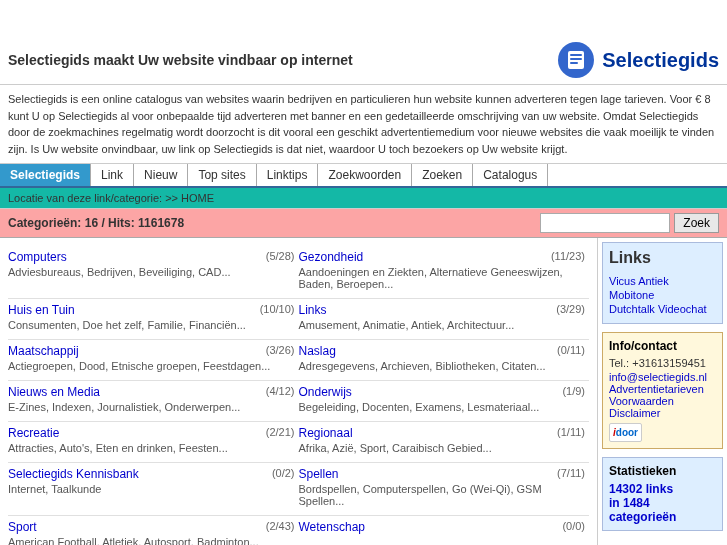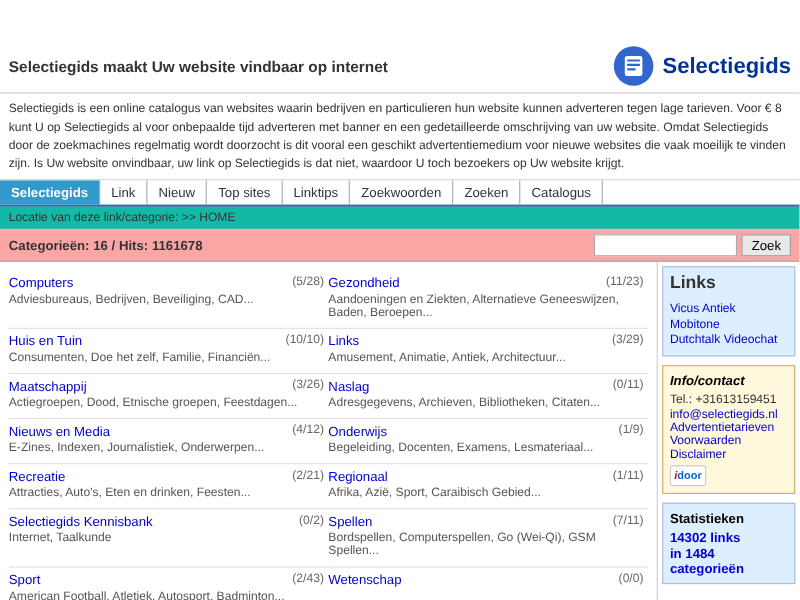--- a/index.html
+++ b/index.html
@@ -42,21 +42,21 @@
     .cat-name { color: #0000cc; font-size: 12px; font-weight: normal; cursor: pointer; text-decoration: none; }
     .cat-count { color: #666; font-size: 11px; float: right; }
     .cat-desc { font-size: 11px; color: #555; margin-top: 2px; }
 
     
     .sidebar-box { background: #ddeeff; border: 1px solid #aabbdd; padding: 6px; margin-bottom: 8px; }
     .sidebar-box-title { font-weight: bold; font-size: 16px; color: #333; margin-bottom: 8px; }
     .sidebar-link { display: block; color: #0000cc; font-size: 11px; cursor: pointer; margin-bottom: 2px; }
 
     .sidebar-info { background: #fff8dc; border: 1px solid #ccaa66; padding: 6px; margin-bottom: 8px; }
-    .sidebar-info-title { font-weight: bold; font-size: 12px; margin-bottom: 4px; font-style: italic; }
+    .sidebar-info-title { font-weight: bold; font-size: 12px; margin-bottom: 4px; }
     .info-text { font-size: 11px; color: #333; margin-bottom: 2px; }
     .info-link { color: #0000cc; font-size: 11px; cursor: pointer; display: block; }
 
     .ideal-badge { background: #fff; border: 1px solid #ccc; padding: 3px; margin-top: 4px; display: inline-block; font-size: 10px; font-weight: bold; color: #0066cc; border-radius: 2px; }
     .ideal-i { color: #cc0000; font-style: italic; font-weight: bold; }
 
     .sidebar-stats { background: #ddeeff; border: 1px solid #aabbdd; padding: 6px; }
     .sidebar-stats-title { font-weight: bold; font-size: 12px; margin-bottom: 4px; }
     .stats-num { font-size: 12px; color: #333; }
     .stats-num span { font-weight: bold; color: #0000cc; }

